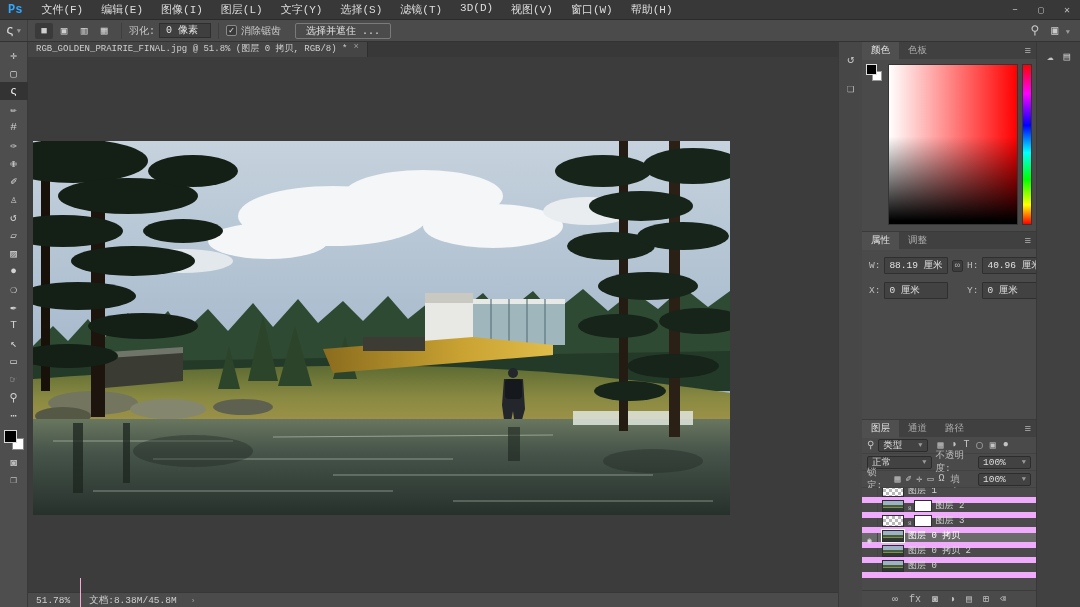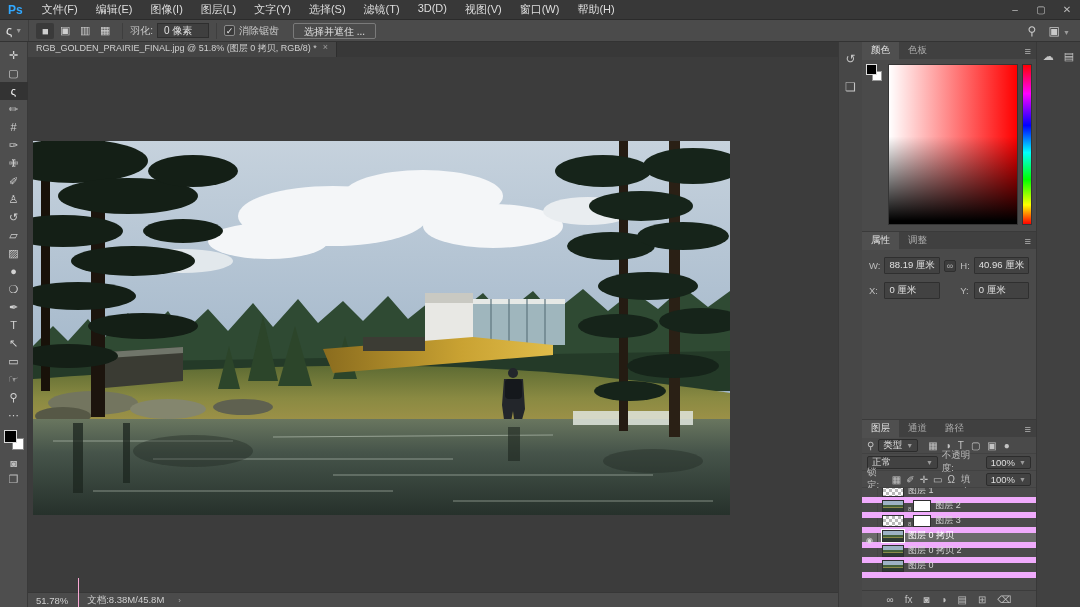--- a/index.html
+++ b/index.html
@@ -1,19 +1,19 @@
 <!DOCTYPE html>
 <html><head>
 <meta charset="utf-8">
 <style>
   * { margin:0; padding:0; box-sizing:border-box; }
   html,body { background:#222; }
   #app {
     position:relative; width:1080px; height:607px; overflow:hidden;
-    background:#3c3c3c; font-family:Liberation Sans, sans-serif;
+    background:#3c3c3c; font-family:Liberation Mono, monospace;
     color:#d6d6d6; font-size:11px; -webkit-font-smoothing:antialiased;
   }
   
   #titlebar { position:absolute; left:0; top:0; width:1080px; height:20px;
     background:#383838; display:flex; align-items:center; border-bottom:1px solid #2b2b2b; }
   #ps-logo { color:#31a8ff; font-weight:bold; font-size:12px; padding:0 10px 0 8px; }
   .menu-item { padding:0 9px; font-size:11px; color:#dedede; cursor:default; }
   #win-controls { margin-left:auto; display:flex; }
   .win-btn { width:26px; height:20px; display:flex; align-items:center; justify-content:center;
     color:#bdbdbd; font-size:10px; }
@@ -92,21 +92,21 @@
   #props-header { display:flex; align-items:center; gap:6px; padding:5px 7px; border-bottom:1px solid #424242; }
   #props-header .picto { width:15px; height:12px; background:linear-gradient(135deg,#888 50%,#bbb 50%); border:1px solid #2f2f2f; }
   .props-grid { padding:8px 7px; display:grid; grid-template-columns:auto 1fr auto auto 1fr; row-gap:8px; column-gap:4px; align-items:center; }
   .pf-label { color:#bdbdbd; }
   .pf-value { background:#424242; border:1px solid #2f2f2f; border-radius:1px; padding:1px 4px; color:#e0e0e0; white-space:nowrap; }
   #link-dims { color:#b5b5b5; font-size:9px; border:1px solid #2f2f2f; background:#3d3d3d; border-radius:2px; padding:0 2px; }
   
   #layers-panel { flex:1; display:flex; flex-direction:column; }
   .lrow { display:flex; align-items:center; gap:4px; padding:0 5px; height:17px; flex:none; border-bottom:1px solid #424242; }
   .lsel { background:#424242; border:1px solid #2c2c2c; border-radius:2px; color:#dedede;
-    padding:0 4px; height:13px; display:flex; align-items:center; gap:4px; }
+    padding:0 4px; height:13px; display:flex; align-items:center; gap:16px; }
   .lsel .arrow { font-size:7px; color:#9a9a9a; }
   .mini-icon { color:#c3c3c3; font-size:10px; }
   #layer-list { flex:1; overflow:hidden; background:#4a4a4a; }
   .layer-row { display:flex; align-items:flex-end; height:15px; border-bottom:6px solid #f0abfc; }
   .layer-row.selected { background:#6a6a6a; color:#fff; }
   .eye-cell { width:16px; text-align:center; color:#dcdcdc; font-size:8px; border-right:1px solid #444; align-self:stretch; line-height:15px; flex:none; }
   .thumb { width:22px; height:12px; margin:0 4px; border:1px solid #2e2e2e; flex:none; }
   .layer-row.selected .thumb { outline:1px solid #fff; }
   .thumb.checker { background-image: conic-gradient(#b9b9b9 25%, #fdfdfd 0 50%, #b9b9b9 0 75%, #fdfdfd 0); background-size:6px 6px; }
   .thumb.photo { background:linear-gradient(180deg,#9db2c4 0 38%,#44603a 38% 58%,#8a8a4a 58% 72%,#2d3a33 72% 100%); }

